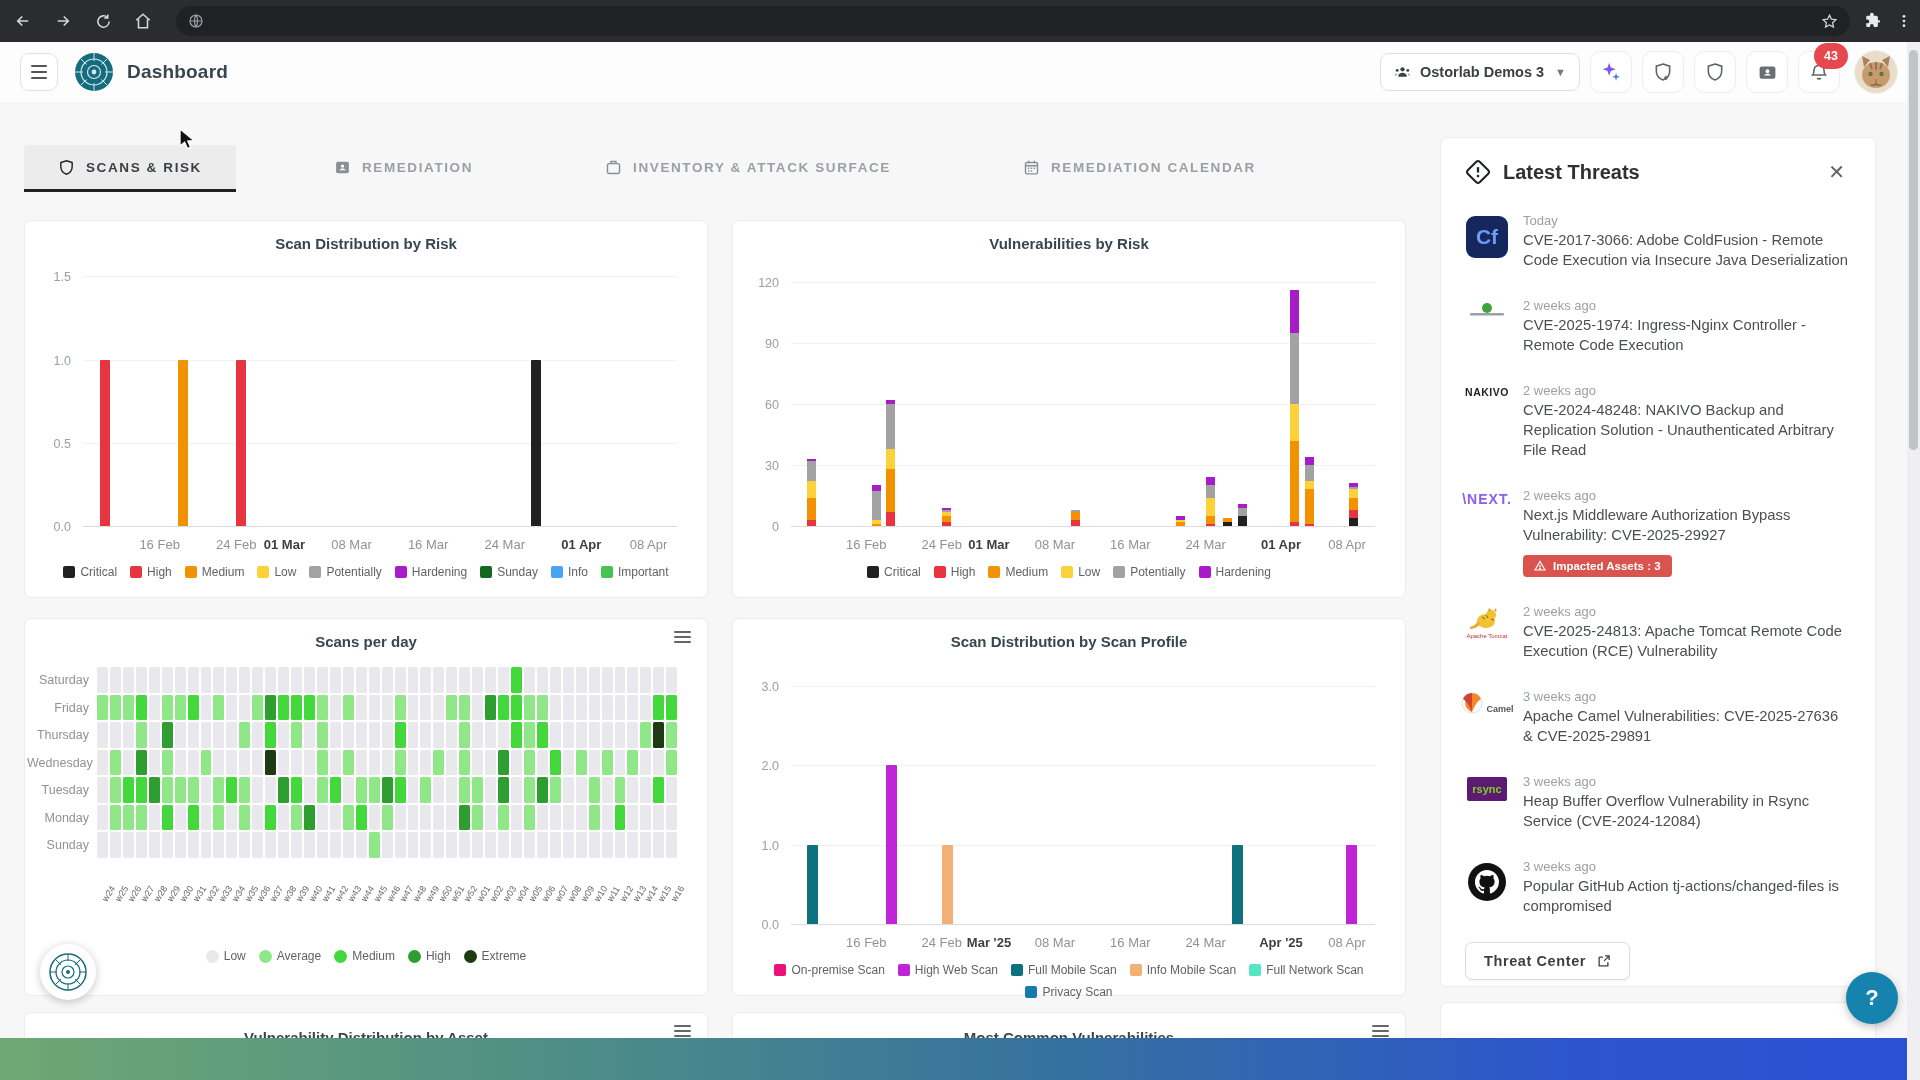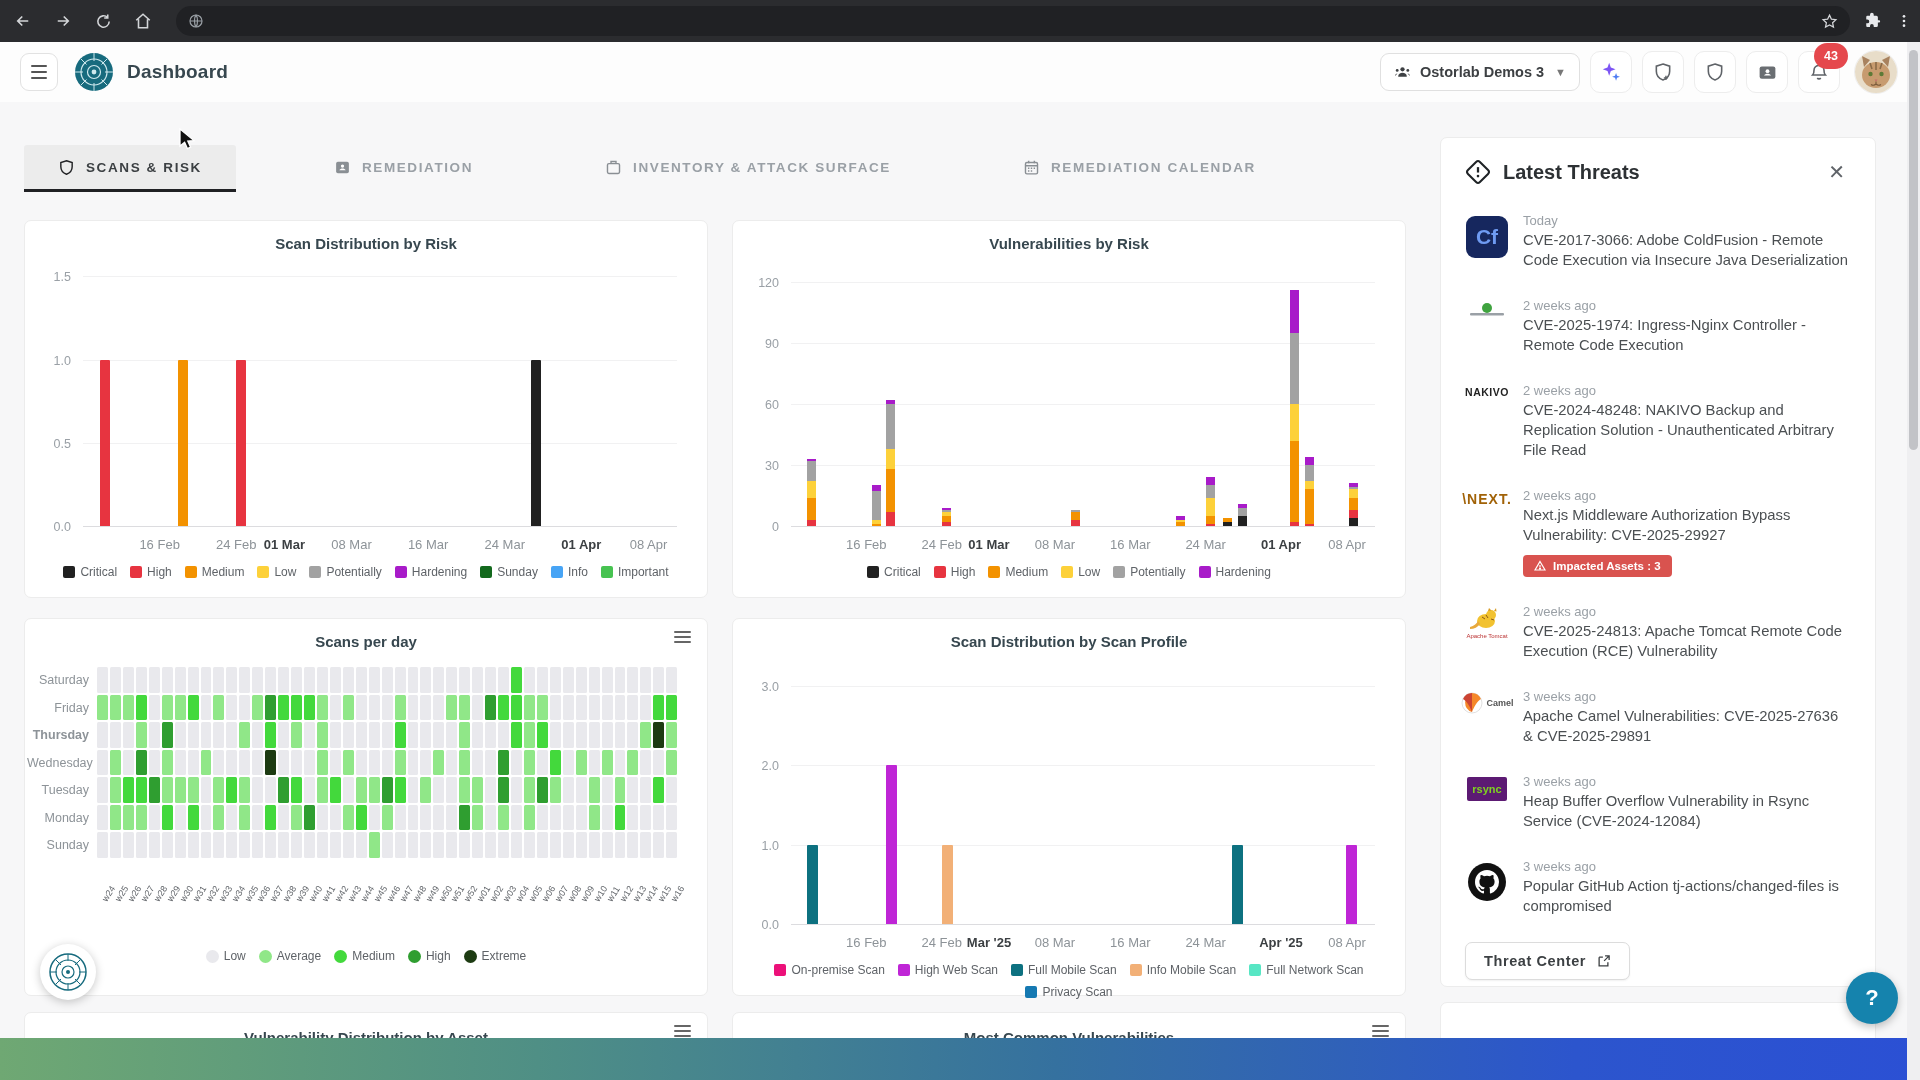--- a/index.html
+++ b/index.html
@@ -73,21 +73,21 @@
   .ttime{font-size:13px;color:#9aa0a6}
   .ttitle{font-size:14.8px;color:#4b4f52;line-height:1.35;margin-top:3px}
   .tbadge{display:inline-flex;align-items:center;gap:7px;background:#d9534f;color:#fff;font-size:11.5px;
           padding:5px 11px;border-radius:4px;margin-top:9px;font-weight:600}
   .tc-btn{display:inline-flex;align-items:center;gap:10px;border:1px solid #dcdcdc;border-radius:7px;
           padding:10px 18px;font-size:14.5px;font-weight:600;color:#3c4043;background:#fff;margin-top:26px;
           box-shadow:0 1px 2px rgba(0,0,0,.06);letter-spacing:.6px}
   .cf-logo{width:42px;height:42px;border-radius:9px;background:#16275e;color:#6f9bf2;font-weight:700;
            font-size:21px;display:flex;align-items:center;justify-content:center}
   .nakivo{font-size:10.5px;font-weight:800;color:#222;letter-spacing:.5px}
-  .nextl{font-size:14px;font-weight:600;color:#a16207;letter-spacing:1px}
+  .nextl{font-size:14px;font-weight:600;color:#8b5cf6;letter-spacing:1px}
   .rsync{background:#5c1a73;color:#7ed321;font-size:11px;font-weight:800;padding:6px 5px;border-radius:2px}
   .minitxt{font-size:6px;color:#b33;text-align:center;line-height:1}
   
   .gradbar{position:absolute;left:0;top:1038px;width:1920px;height:42px;z-index:50;
            background:linear-gradient(90deg,#6fa873 0%,#4f8f85 28%,#35719f 55%,#2c55cd 82%,#2b50d4 100%)}
   .fab{position:absolute;left:1846px;top:972px;width:52px;height:52px;border-radius:50%;background:#1583ad;
        color:#fff;font-size:22px;font-weight:700;display:flex;align-items:center;justify-content:center;
        box-shadow:0 3px 8px rgba(0,0,0,.25);z-index:55}
   .launcher{position:absolute;left:40px;top:944px;width:56px;height:56px;border-radius:50%;background:#fff;
             box-shadow:0 2px 10px rgba(0,0,0,.22);display:flex;align-items:center;justify-content:center;z-index:55}
@@ -551,21 +551,21 @@
         <div class="hcell" style="background: rgb(233, 233, 237);"></div>
         <div class="hcell" style="background: rgb(233, 233, 237);"></div>
         <div class="hcell" style="background: rgb(233, 233, 237);"></div>
         <div class="hcell" style="background: rgb(233, 233, 237);"></div>
         <div class="hcell" style="background: rgb(233, 233, 237);"></div>
         <div class="hcell" style="background: rgb(233, 233, 237);"></div>
         <div class="hcell" style="background: rgb(233, 233, 237);"></div>
         <div class="hcell" style="background: rgb(67, 217, 60);"></div>
         <div class="hcell" style="background: rgb(67, 217, 60);"></div>
       </div>
-      <div class="hrowlab" style="top: 109px; font-weight: bold;">Thursday</div>
+      <div class="hrowlab" style="top: 109px;">Thursday</div>
       <div class="hrow" style="top: 103px; height: 25.5px;">
         <div class="hcell" style="background: rgb(233, 233, 237);"></div>
         <div class="hcell" style="background: rgb(233, 233, 237);"></div>
         <div class="hcell" style="background: rgb(233, 233, 237);"></div>
         <div class="hcell" style="background: rgb(144, 231, 136);"></div>
         <div class="hcell" style="background: rgb(233, 233, 237);"></div>
         <div class="hcell" style="background: rgb(47, 158, 48);"></div>
         <div class="hcell" style="background: rgb(233, 233, 237);"></div>
         <div class="hcell" style="background: rgb(233, 233, 237);"></div>
         <div class="hcell" style="background: rgb(233, 233, 237);"></div>
@@ -1008,21 +1008,21 @@
               <div class="minitxt">Apache Tomcat</div>
             </div>
           </div>
           <div>
             <div class="ttime">2 weeks ago</div>
             <div class="ttitle">CVE-2025-24813: Apache Tomcat Remote Code Execution (RCE) Vulnerability</div>
           </div>
         </div>
         <div class="titem">
           <div class="tlogo">
-            <div style="display:flex;align-items:center;gap:4px">
+            <div style="display:flex;align-items:flex-end;gap:4px">
               <svg width="22" height="22" viewBox="0 0 22 22">
                 <circle cx="11" cy="11" r="10" fill="#fff" stroke="#e0e0e0"></circle>
                 <path d="M11 1a10 10 0 0 1 9 6c-4 2-7 8-9 13A10 10 0 0 1 11 1z" fill="#f5882a"></path>
                 <path d="M11 1a10 10 0 0 0-9 6c4 2 7 8 9 13z" fill="#c43"></path>
               </svg>
               <span style="font-size:9px;color:#555;font-weight:700">Camel</span>
             </div>
           </div>
           <div>
             <div class="ttime">3 weeks ago</div>

